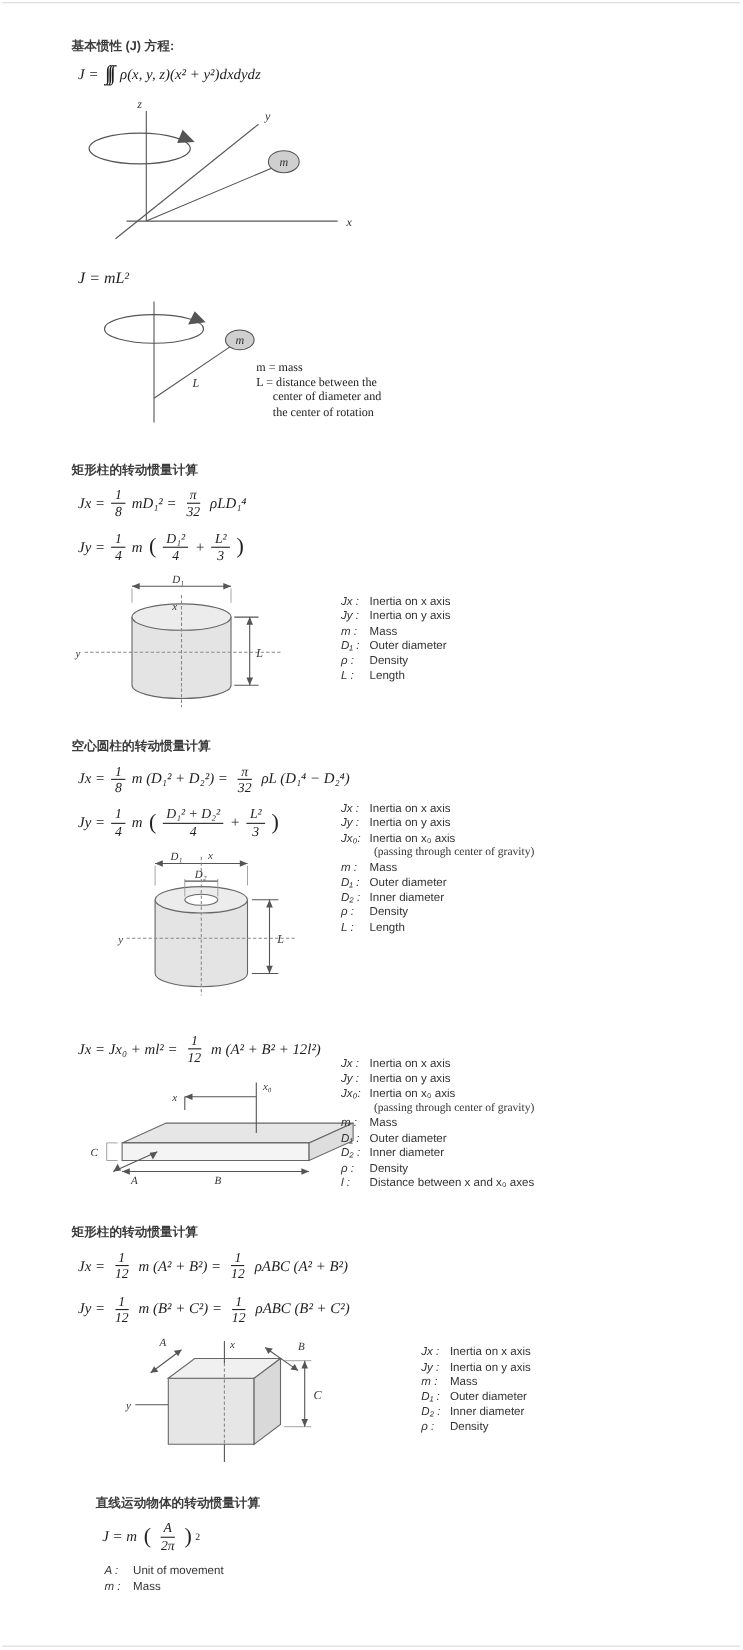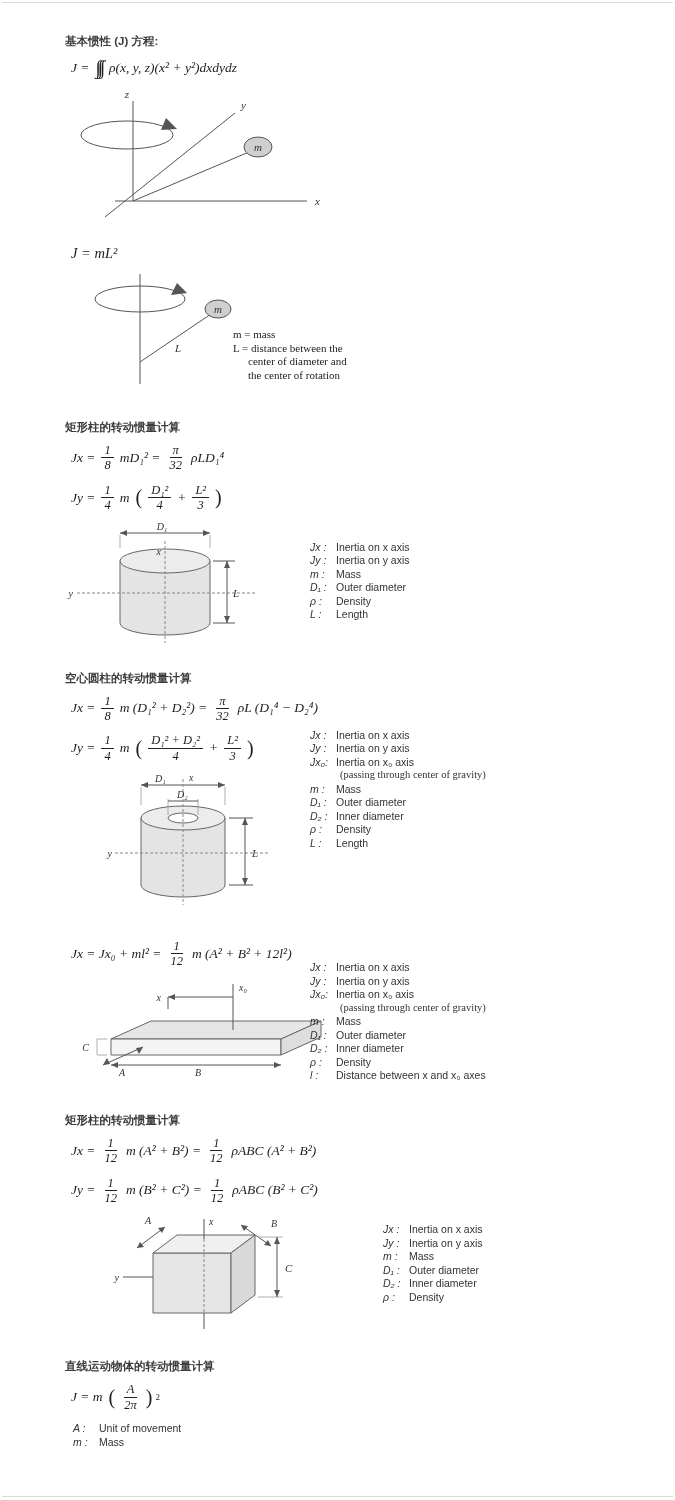--- a/index.html
+++ b/index.html
@@ -39,21 +39,21 @@
            font-size:11px; color:#222; line-height:13.5px; white-space:nowrap; }
   .notes .indent { padding-left:15px; }
 
   
   #sec1 { padding-top:34px; }
   #sec2 { margin-top:24px; }
   #sec3 { margin-top:26px; }
   #sec4 { margin-top:26px; }
   #sec5 { margin-top:32px; }
   #sec6 { margin-top:34px; }
-  #sec7 { margin-top:26px; }
+  #sec7 { margin-top:26px;margin-left:22px; }
   .abs-legend { position:absolute; width:360px; }
 </style>
 </head>
 <body>
 
 <div class="page">
   <div class="rule rule-top"></div>
   <div class="content">
 
     <div id="sec1">

